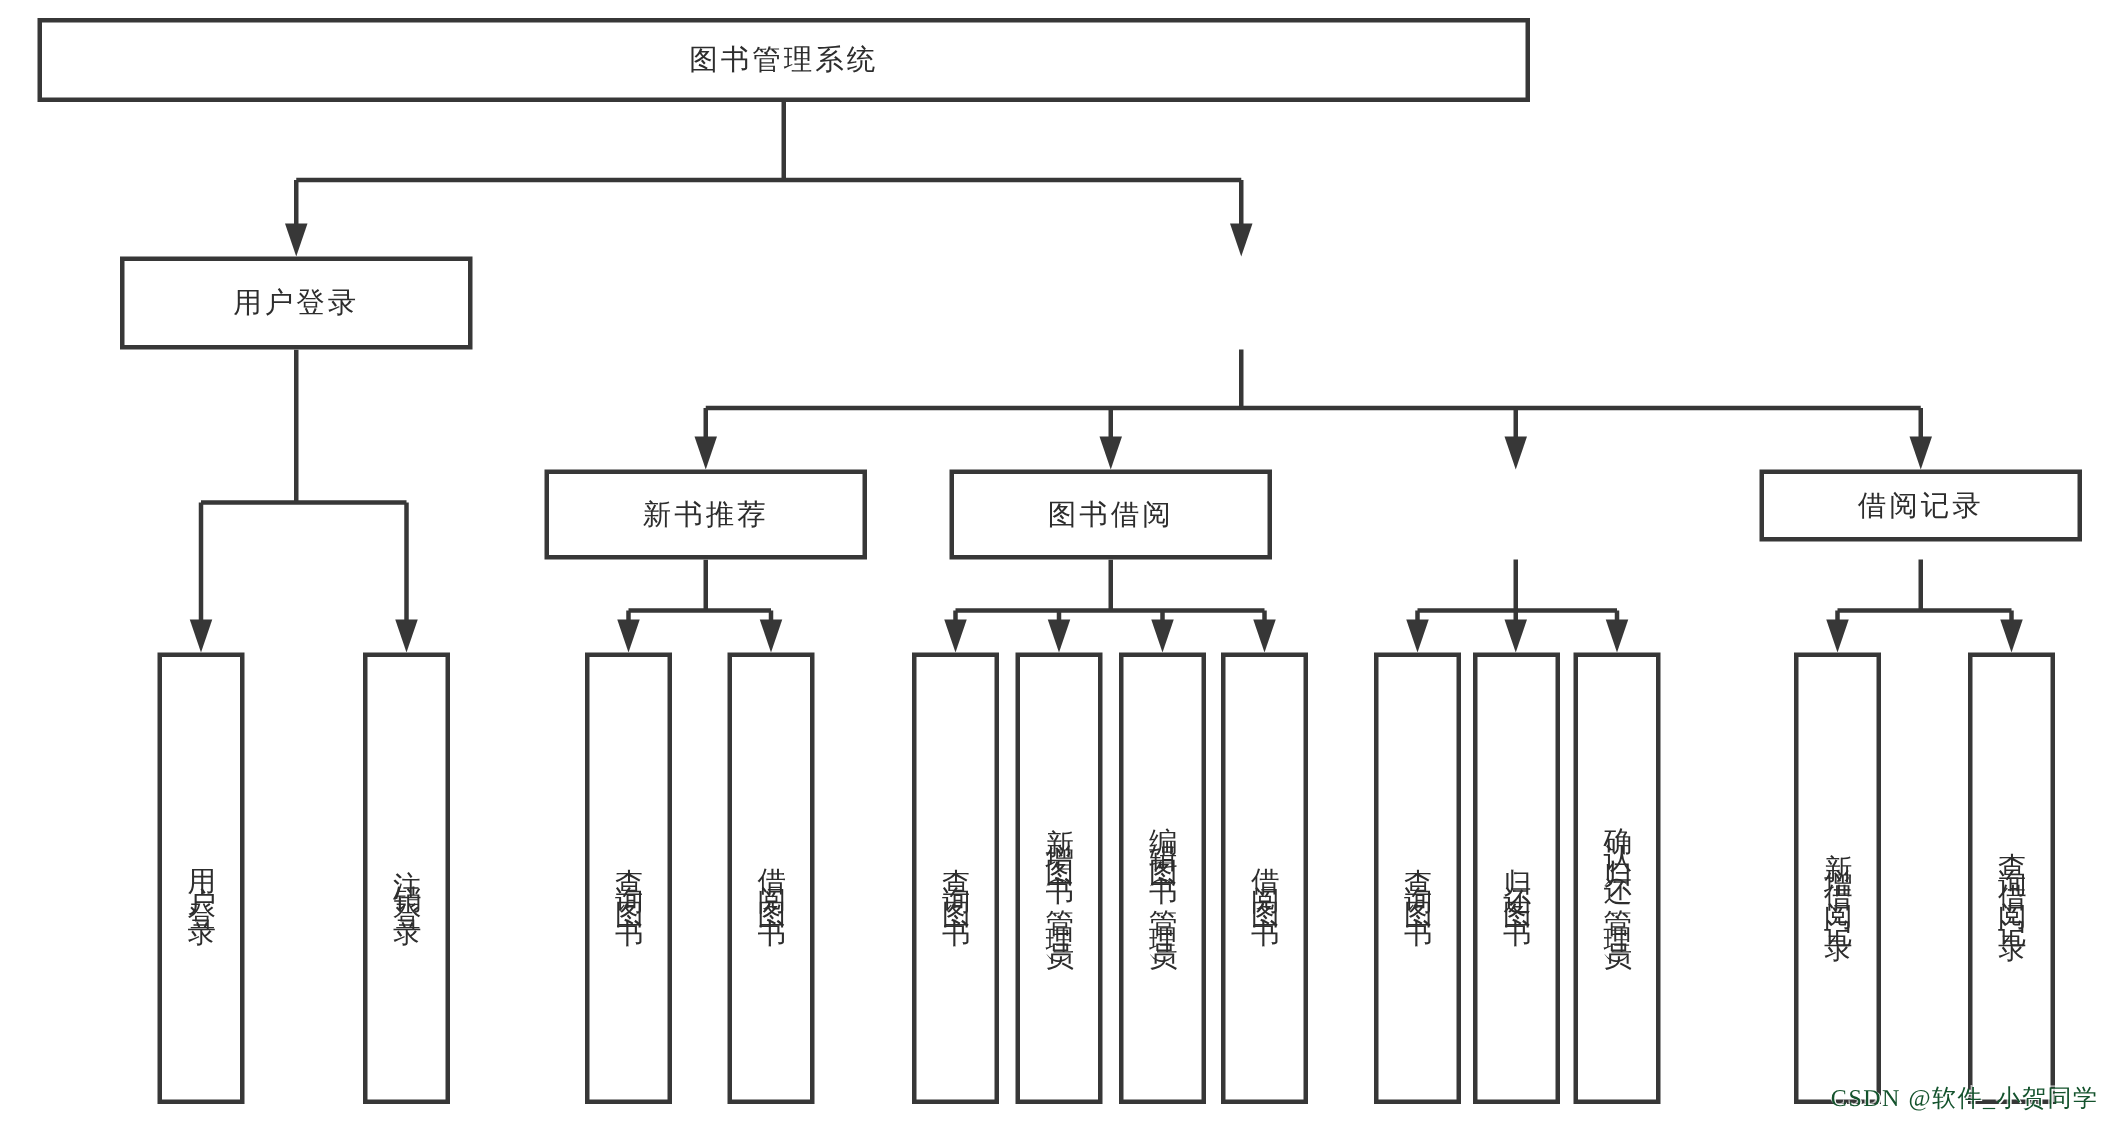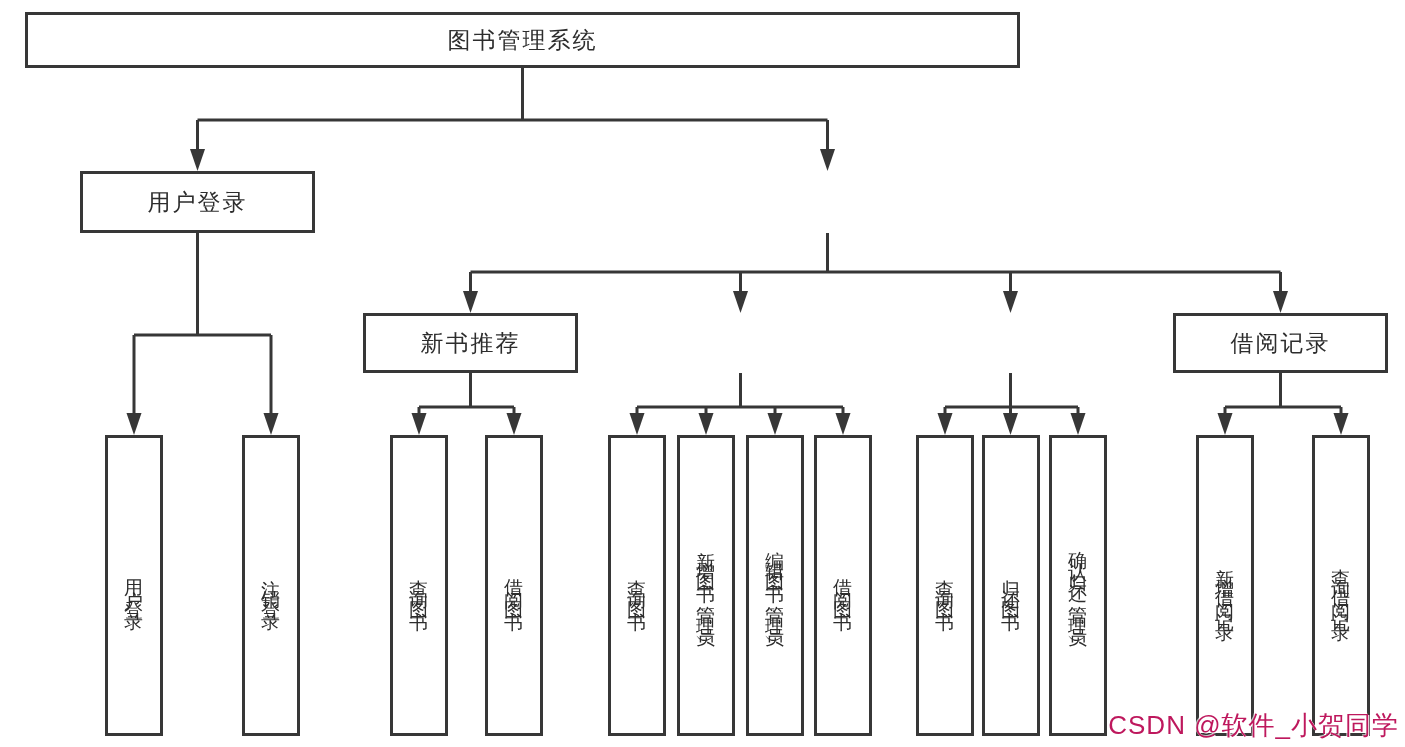--- a/index.html
+++ b/index.html
@@ -21,64 +21,65 @@
     position: absolute;
     background: #ffffff;
     border: 3px solid #373737;
     box-sizing: border-box;
     display: flex;
     align-items: center;
     justify-content: center;
     color: #2d2d2d;
     z-index: 1;
   }
-  .h-box { font-size: 23px; letter-spacing: 2px; }
+  .h-box { font-size: 19px; letter-spacing: 2px; }
   .v-box {
     writing-mode: vertical-rl;
     text-orientation: mixed;
     font-size: 19px;
     letter-spacing: 11px;
     line-height: 1;
     width: 58px;
     height: 301px;
     top: 435px;
   }
   
   .n-root  { left: 25px;  top: 12px;  width: 995px; height: 56px; }
   
   .n-login { left: 80px;  top: 171px; width: 235px; height: 62px; }
   .n-mgmt  { left: 710px; top: 171px; width: 235px; height: 62px; }
   
   .n-newrec  { left: 363px;  top: 313px; width: 215px; height: 60px; text-align: right; }
   .n-borrow  { left: 633px;  top: 313px; width: 215px; height: 60px; }
   .n-current { left: 903px;  top: 313px; width: 215px; height: 60px; }
-  .n-records { left: 1173px; top: 313px; width: 215px; height: 60px; text-align: center; }
+  .n-records { left: 1173px; top: 313px; width: 215px; height: 48px; text-align: center; }
   
   .l-userlogin { left: 105px; }
   .l-logout    { left: 242px; }
   .l-nb-query  { left: 390px; }
   .l-nb-borrow { left: 485px; }
   .l-bb-query  { left: 608px; }
   .l-bb-add    { left: 677px; }
   .l-bb-edit   { left: 746px; }
   .l-bb-borrow { left: 814px; }
   .l-cb-query  { left: 916px; }
   .l-cb-return { left: 982px; }
   .l-cb-confirm{ left: 1049px; }
   .l-br-add    { left: 1196px; }
   .l-br-query  { left: 1312px; }
   .watermark {
     position: absolute;
     right: 6px;
     bottom: 4px;
     z-index: 2;
-    font-size: 26px;
-    color: #be185d;
+    font-size: 16px;
+    color: #14532d;
     text-shadow: 1px 1px 0 #ffffff, -1px -1px 0 rgba(255,255,255,0.7);
     letter-spacing: 1px;
+    font-family: Liberation Serif, serif;
   }
 </style>
 </head>
 <body>
 
 <div class="canvas">
 
   <svg class="wires" viewBox="0 0 1405 747" xmlns="http://www.w3.org/2000/svg">
     <g stroke="#373737" stroke-width="3" fill="none">
       <path d="M522.5 68 V120"></path>
@@ -166,20 +167,21 @@
       <polygon points="1217.5,413 1232.5,413 1225,435"></polygon>
       <polygon points="1333.5,413 1348.5,413 1341,435"></polygon>
     </g>
   </svg>
 
   <div class="box h-box n-root">图书管理系统</div>
 
   <div class="box h-box n-login">用户登录</div>
 
   <div class="box h-box n-newrec">新书推荐</div>
+  <div class="box h-box n-borrow">图书借阅</div>
   <div class="box h-box n-records">借阅记录</div>
 
   <div class="box v-box l-userlogin">用户登录</div>
   <div class="box v-box l-logout">注销登录</div>
 
   <div class="box v-box l-nb-query">查询图书</div>
   <div class="box v-box l-nb-borrow">借阅图书</div>
 
   <div class="box v-box l-bb-query">查询图书</div>
   <div class="box v-box l-bb-add">新增图书（管理员）</div>

